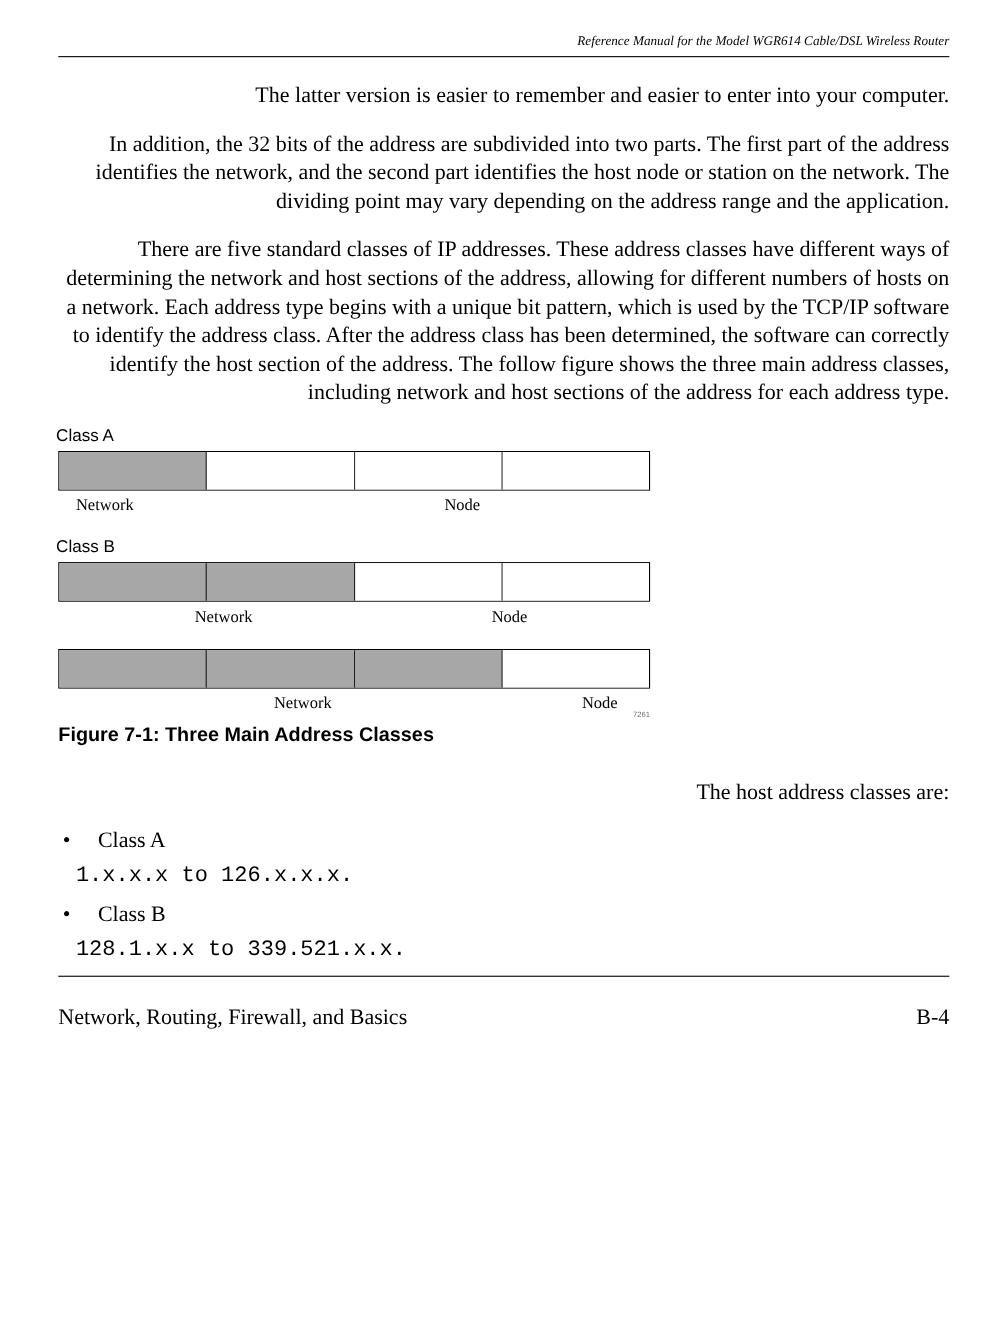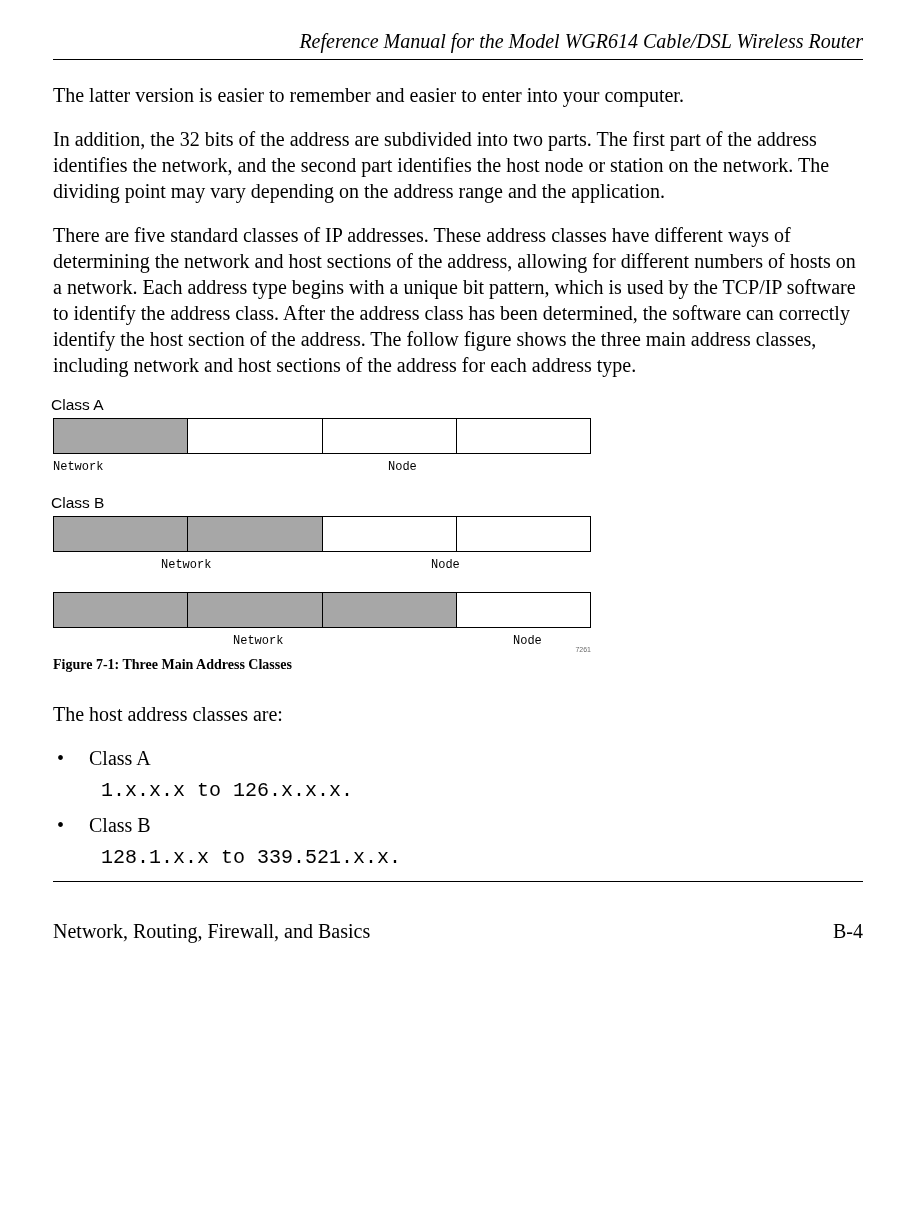--- a/index.html
+++ b/index.html
@@ -4,33 +4,34 @@
 <style>
   body {
     width: 901px;
     box-sizing: border-box;
     padding: 22px 46px 30px 45px;
     font-family: "Times New Roman", Times, serif;
     color: #000;
   }
   .hdr-title {
     font-style: italic;
-    font-size: 20px;
+    font-size: 12px;
     text-align: right;
     margin-bottom: 6px;
   }
   hr.hdr-rule {
     border: none;
     border-top: 1.5px solid #000;
     margin: 0 0 22px 0;
   }
   p.body {
     font-size: 20px;
     line-height: 1.3;
     margin: 0 0 18px 0;
+    text-align: right;
   }
   .diagram {
     margin: 6px 0 0 0;
   }
   .cls-lbl {
     font-family: Arial, Helvetica, sans-serif;
     font-size: 15.5px;
     margin: 0 0 4px -2px;
   }
   .bar {
@@ -48,29 +49,29 @@
   .cell-h {
     background: #fff;
     border-right: 1.3px solid #000;
     box-sizing: border-box;
   }
   .cell-h.last, .cell-n.last {
     border-right: none;
   }
   .bar > div { flex: 1; }
   .lbl-row {
-    font-family: Liberation Mono, monospace;
-    font-size: 12px;
+    font-family: Liberation Serif, serif;
+    font-size: 15px;
     display: flex;
-    margin: 6px 0 20px 0;
+    margin: 6px 0 20px 16px;
   }
   .fig-caption {
-    font-family: Liberation Serif, serif;
+    font-family: Liberation Sans, sans-serif;
     font-weight: bold;
-    font-size: 14px;
+    font-size: 18px;
     margin: 4px 0 28px 0;
   }
   .note-tiny {
     font-family: Arial, Helvetica, sans-serif;
     font-size: 7px;
     color: #6a6a6a;
     width: 538px;
     text-align: right;
     margin-top: -2px;
   }
@@ -88,27 +89,27 @@
   }
   ul.bul > li::before {
     content: "•";
     position: absolute;
     left: 4px;
     top: 0;
   }
   .code {
     font-family: "Courier New", Courier, monospace;
     font-size: 20px;
-    margin: 6px 0 10px 48px;
+    margin: 6px 0 10px 16px;
   }
   .ftr {
     display: flex;
     justify-content: space-between;
     font-size: 20px;
-    margin-top: 38px;
+    margin-top: 26px;
   }
   hr.ftr-rule {
     border: none;
     border-top: 1.5px solid #000;
     margin: 12px 0 6px 0;
   }
 </style>
 </head>
 <body>
 

